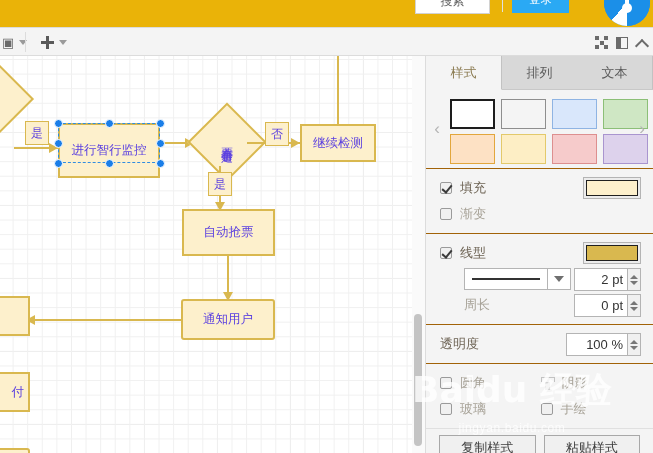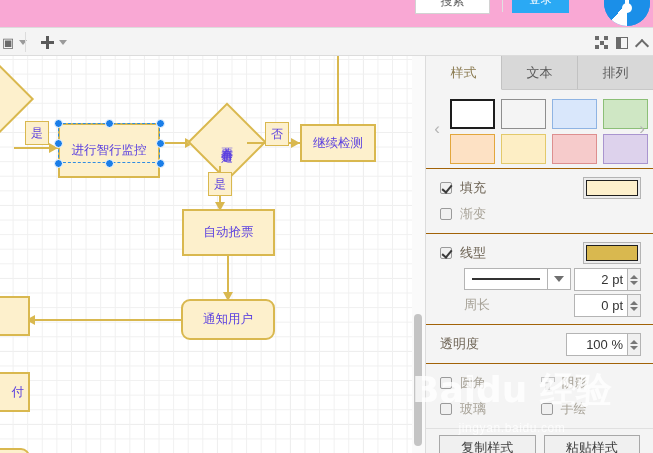--- a/index.html
+++ b/index.html
@@ -2,21 +2,21 @@
 <html><head>
 <meta charset="utf-8">
 <style>
   html,body{margin:0;padding:0;}
   body{
     width:653px;height:453px;overflow:hidden;
     font-family:"Liberation Sans","DejaVu Sans",sans-serif;
     background:#ffffff;position:relative;
   }
   
-  #top-strip{position:absolute;left:0;top:0;width:653px;height:27px;background:#f9a8d4;overflow:hidden;}
+  #top-strip{position:absolute;left:0;top:0;width:653px;height:27px;background:#eab308;overflow:hidden;}
   #top-search-btn{position:absolute;left:415px;top:-14px;width:75px;height:28px;border:1px solid #d2d2d2;background:#fff;
      font-size:12px;color:#666;text-align:center;line-height:28px;box-sizing:border-box;}
   #top-divider{position:absolute;left:502px;top:-10px;width:1px;height:22px;background:#e0e0e0;}
   #top-login-btn{position:absolute;left:512px;top:-14px;width:57px;height:27px;background:#2aa9f4;color:#fff;
      font-size:12px;text-align:center;line-height:27px;}
   #top-logo{position:absolute;left:604px;top:-20px;width:46px;height:46px;border-radius:50%;
      background:#1b8fe8;overflow:hidden;}
   #top-logo .wedge{position:absolute;left:0;top:0;width:46px;height:46px;
      background:conic-gradient(from 200deg at 50% 50%, #ffffff 0deg 22deg, #1b8fe8 22deg 340deg, #ffffff 340deg 360deg);}
   #top-logo .pin{position:absolute;left:21px;top:7px;width:4px;height:18px;background:#fff;border-radius:2px;}
@@ -52,21 +52,21 @@
     background-image:
       linear-gradient(to right,#f0f0f0 1px,transparent 1px),
       linear-gradient(to bottom,#f0f0f0 1px,transparent 1px),
       linear-gradient(to right,#e3e3e3 1px,transparent 1px),
       linear-gradient(to bottom,#e3e3e3 1px,transparent 1px);
     background-size:14.6px 14.6px,14.6px 14.6px,73px 73px,73px 73px;
     background-position:-2px 3px,-2px 3px,-2px 3px,-2px 3px;}
   .node{position:absolute;box-sizing:border-box;display:flex;align-items:center;justify-content:center;
      background:#fdf0cc;border:2px solid #d9b84f;color:#5a3fe0;font-size:12.5px;
      font-family:"DejaVu Sans","Liberation Sans",sans-serif;white-space:nowrap;}
-  .node.rounded{border-radius:9px;text-align:right;}
+  .node.rounded{border-radius:3px;text-align:right;}
   .lbl{position:absolute;box-sizing:border-box;display:flex;align-items:center;justify-content:center;
      background:#fdf0cc;border:1.5px solid #d9b84f;color:#5a3fe0;font-size:12px;
      font-family:"DejaVu Sans","Liberation Sans",sans-serif;}
   .diamond{position:absolute;}
   .diamond .dshape{position:absolute;left:0;top:0;width:100%;height:100%;background:#fdf0cc;
      border:2px solid #d9b84f;box-sizing:border-box;transform:rotate(45deg);}
   .diamond .dtxt{position:absolute;left:0;top:0;width:100%;height:100%;display:flex;
      align-items:center;justify-content:center;color:#5a3fe0;font-size:12px;
      font-family:"DejaVu Sans","Liberation Sans",sans-serif;}
   .vtext{writing-mode:vertical-rl;text-orientation:upright;line-height:1;letter-spacing:-1px;}
@@ -263,25 +263,25 @@
 <div id="canvas-scroll">
   <div id="canvas-thumb"></div>
 </div>
 
 <div id="panel">
 
   <div id="tabs">
     <div class="tab active">
         <span>样式</span>
       </div>
+    <div class="tab" style="border-right:0;">
+        <span>排列</span>
+      </div>
     <div class="tab">
         <span>文本</span>
-      </div>
-    <div class="tab" style="border-right:0;">
-        <span>排列</span>
       </div>
   </div>
 
   <div id="swatch-area">
     <div class="arrow-nav" id="nav-prev">
         <span>‹</span>
       </div>
     <div class="arrow-nav" id="nav-next">
         <span>›</span>
       </div>

